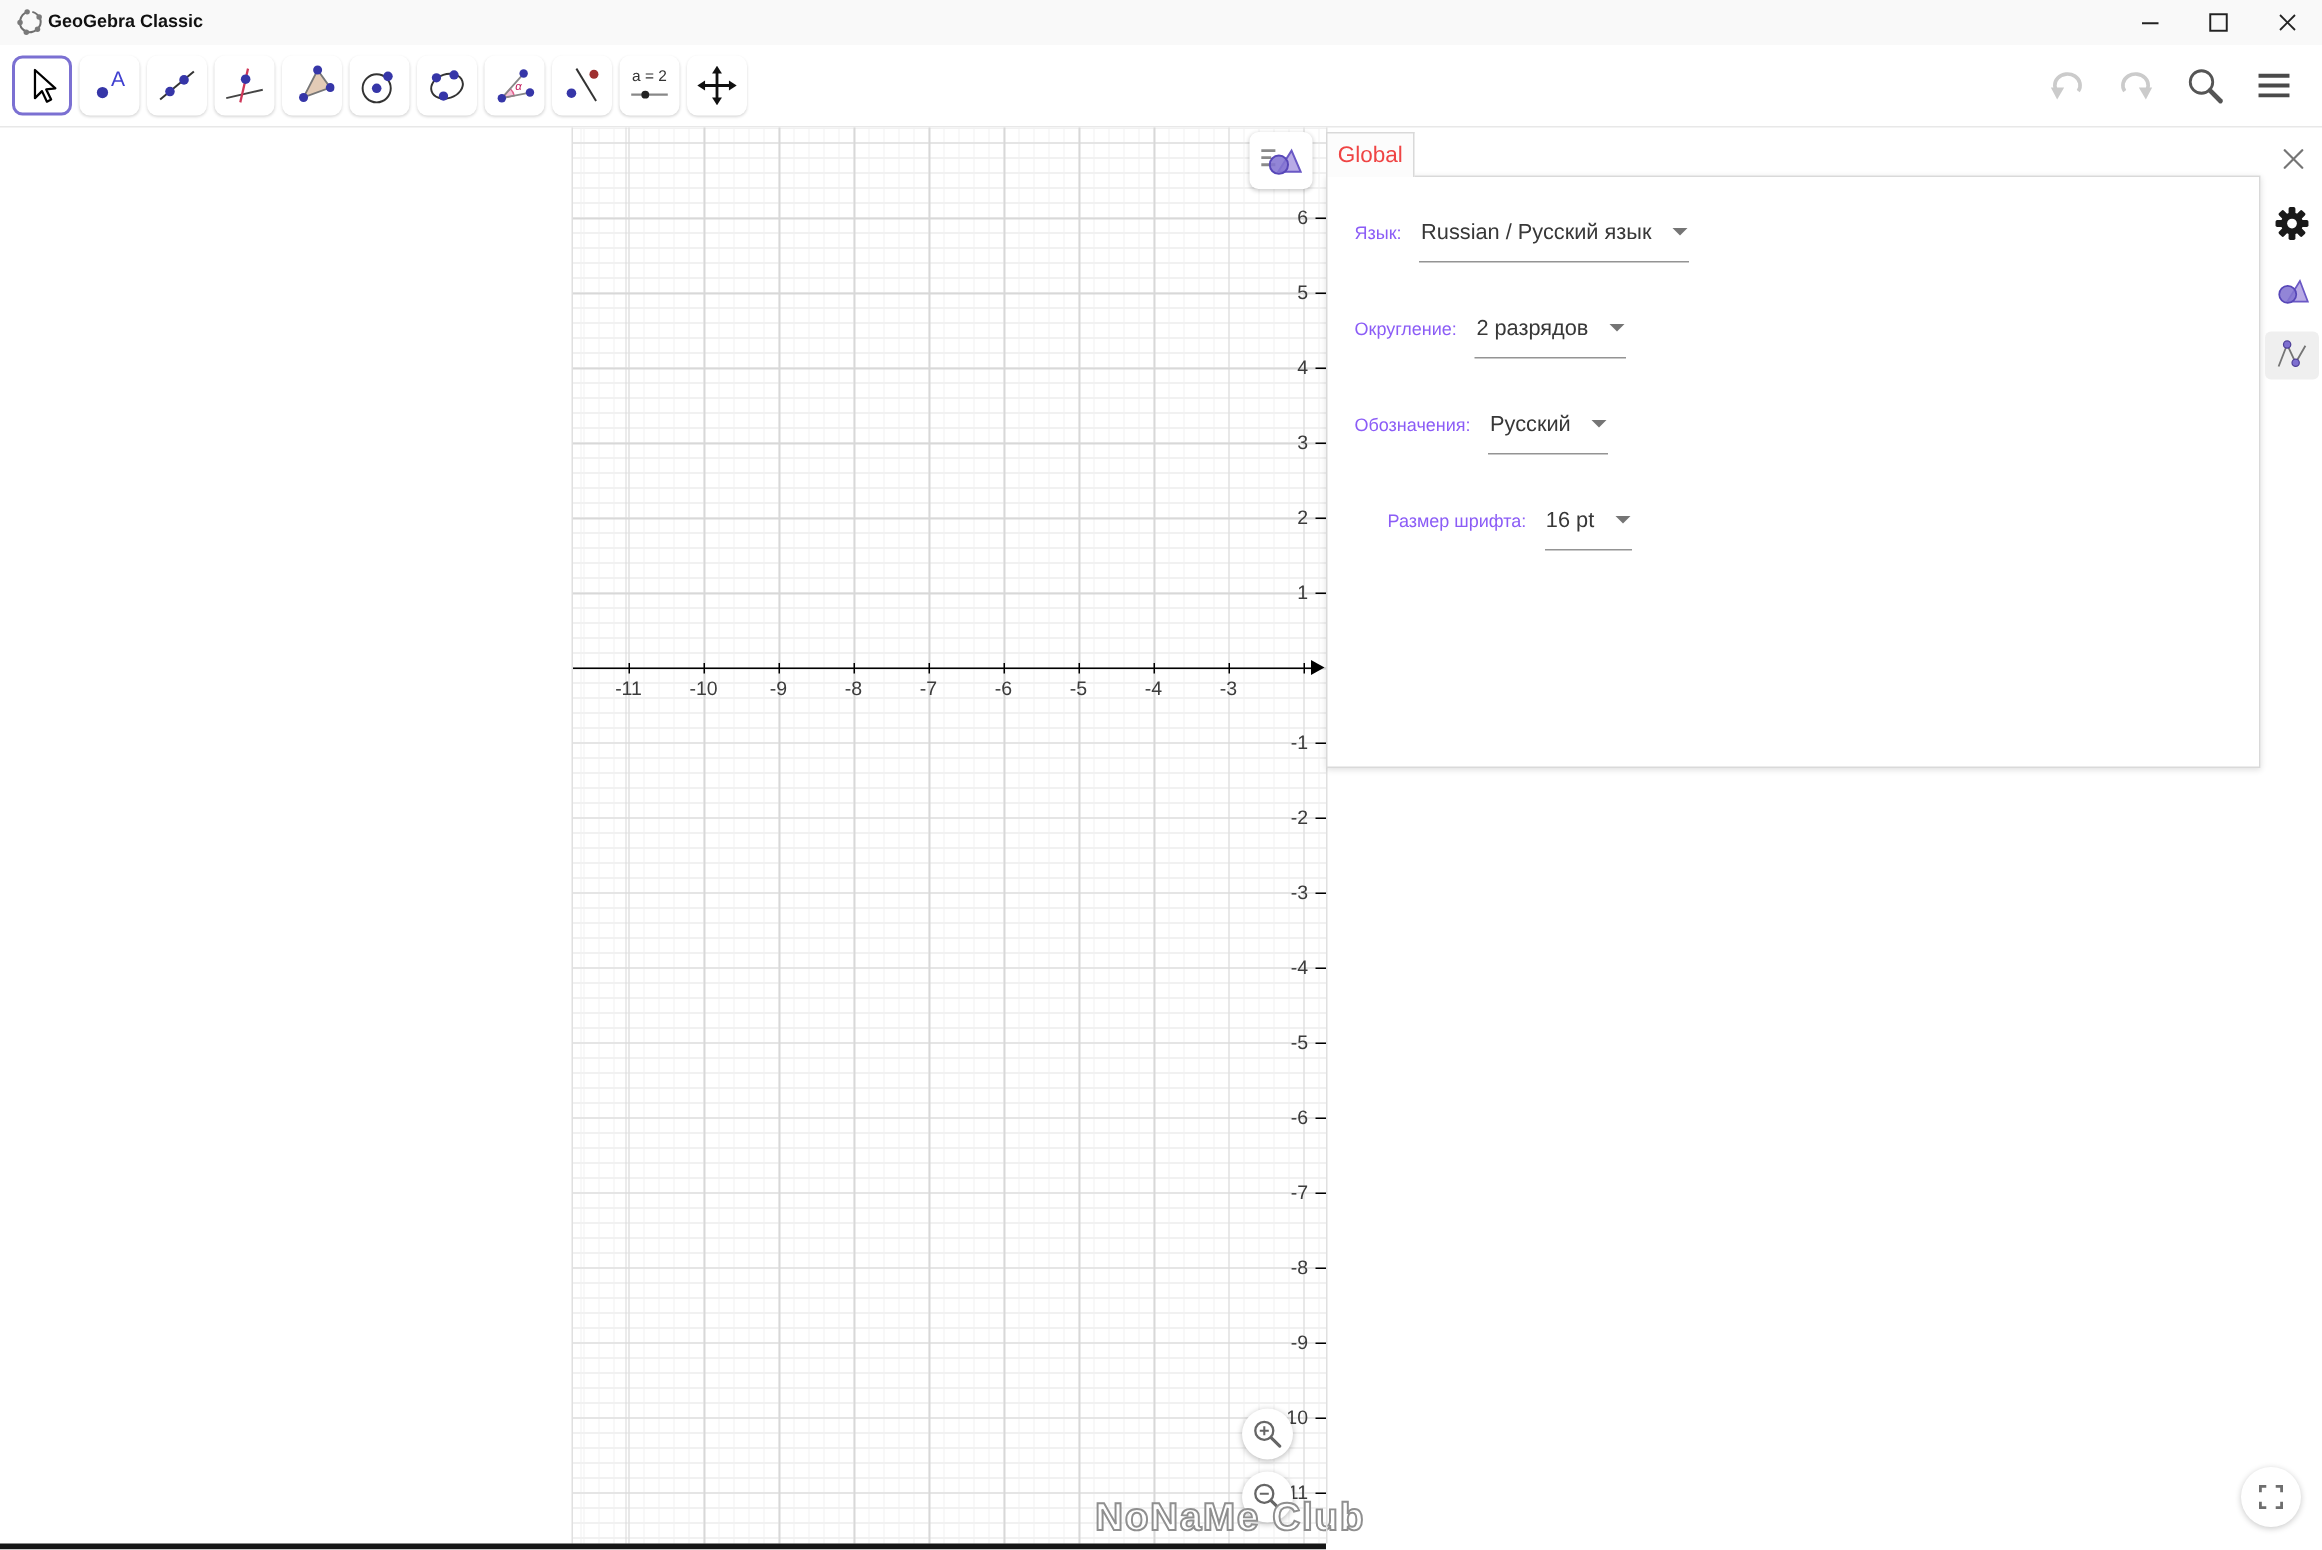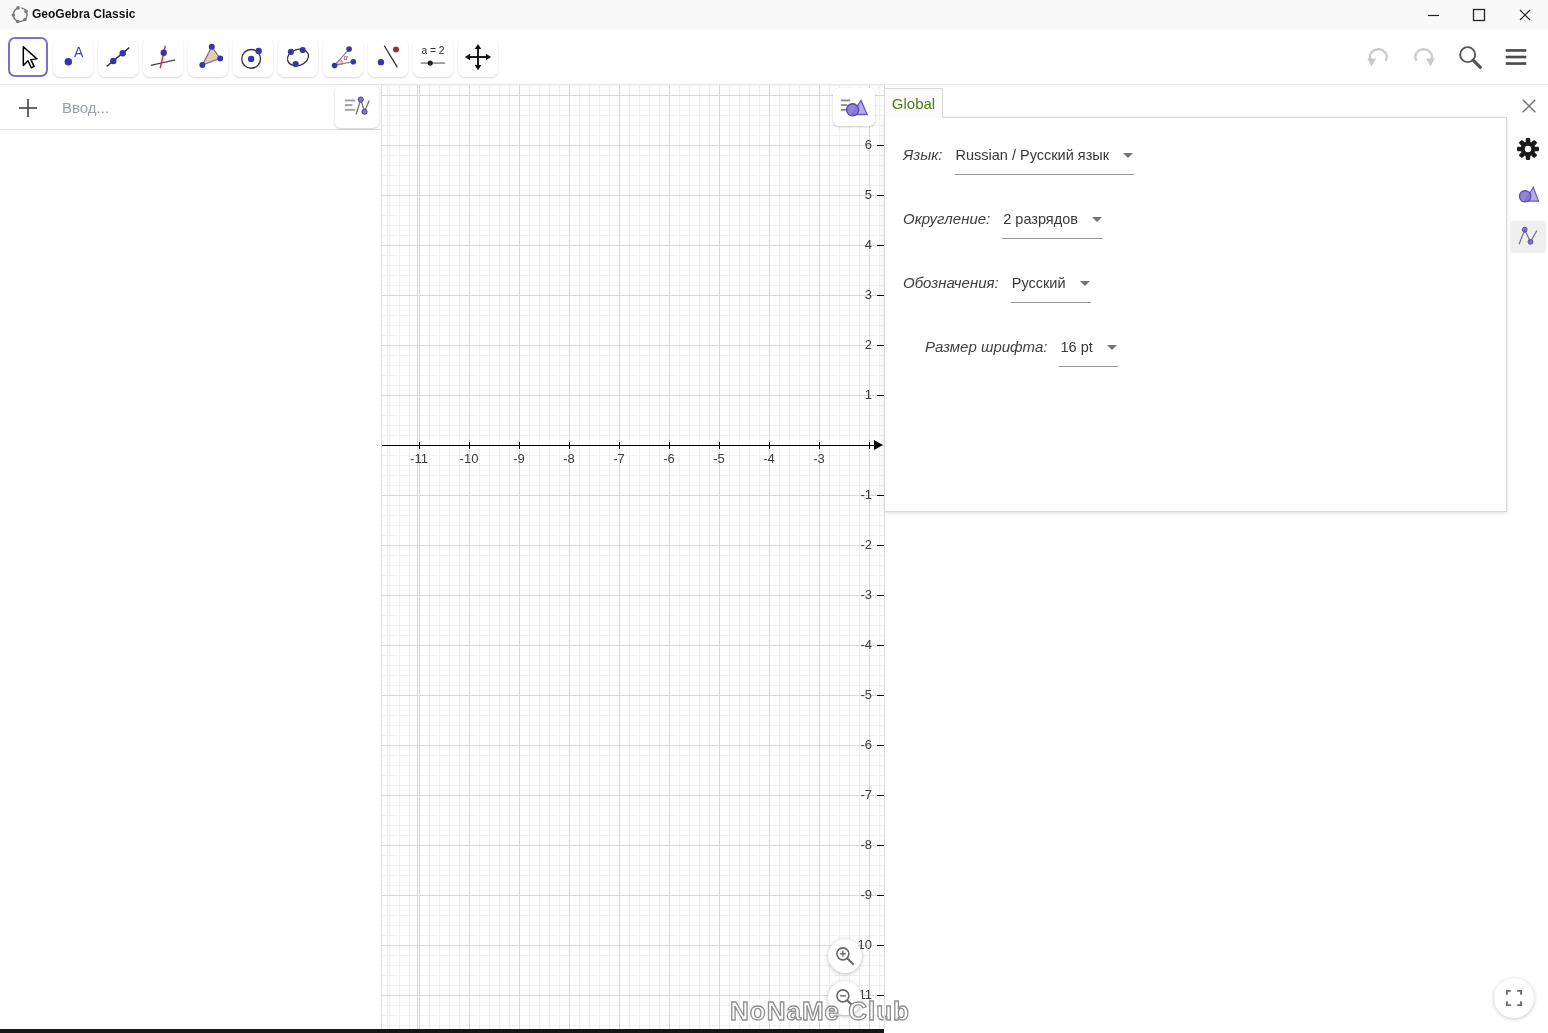--- a/index.html
+++ b/index.html
@@ -56,25 +56,25 @@
               box-shadow:0 1px 4px rgba(0,0,0,.28); display:flex; align-items:center; justify-content:center; }
   #zoom-in { top:854px; } #zoom-out { top:896px; }
   #watermark { position:absolute; left:322px; top:911px; font-size:26px; font-weight:700; letter-spacing:1px;
                color:rgba(255,255,255,.92); -webkit-text-stroke:1.3px #8f8f8f; white-space:nowrap;margin-left:26px; }
   #bottombar { position:absolute; left:0; top:1029px; width:884px; height:4px; background:#161616; }
 
   
   #settings-card { position:absolute; left:884px; top:88px; width:623px; height:424px; }
   #settings-tab { position:absolute; left:0; top:0; width:59px; height:30px; background:#fcfcfc;
                   border:1px solid #d9d9d9; border-bottom:none; display:flex; align-items:center; justify-content:center;
-                  font-size:15px; color:#4d7c0f; z-index:2; }
+                  font-size:15px; color:#ef4444; z-index:2; }
   #settings-body { position:absolute; left:0; top:29px; width:623px; height:395px; background:#fff;
                    border:1px solid #d9d9d9; box-shadow:0 1px 4px rgba(0,0,0,.12); }
   .set-row { position:absolute; left:18px; white-space:nowrap; }
-  .set-label { font-size:15px; color:#404040;font-style:italic; }
+  .set-label { font-size:12px; color:#8b5cf6; }
   .set-value-block { display:inline-block; margin-left:12px; padding:0 1px 10px 1px; border-bottom:1px solid #949494; }
   .set-value { font-size:14.5px; color:#383838; }
   .caret { display:inline-block; margin-left:14px; width:0; height:0; border-left:5px solid transparent;
            border-right:5px solid transparent; border-top:5px solid #757575; vertical-align:middle; }
   .set-btn { position:absolute; left:18px; width:288px; height:35px; background:#fff; border:none; border-radius:2px;
              box-shadow:0 1px 3px rgba(0,0,0,.25); font-size:14px; color:#565656; letter-spacing:.4px;
              font-family:"Liberation Sans",sans-serif; }
   #settings-close { position:absolute; left:1518px; top:95px; width:22px; height:22px; display:flex; align-items:center; justify-content:center; }
 
   
@@ -237,45 +237,20 @@
           <g stroke="#4a4a4a" stroke-width="2.8">
               <line x1="5" y1="9" x2="27" y2="9"></line>
               <line x1="5" y1="16" x2="27" y2="16"></line>
               <line x1="5" y1="23" x2="27" y2="23"></line>
             </g>
         </svg>
       </span>
     </div>
   </div>
 
-  <div id="algebra">
-    <div id="algebra-inputrow">
-      <span id="algebra-plus">
-        <svg width="22" height="22" viewBox="0 0 22 22">
-          <g stroke="#555" stroke-width="1.8">
-              <line x1="11" y1="2" x2="11" y2="20"></line>
-              <line x1="2" y1="11" x2="20" y2="11"></line>
-            </g>
-        </svg>
-      </span>
-      <input id="algebra-input" placeholder="Ввод..." style="">
-      <span id="algebra-stylebtn">
-        <svg width="30" height="30" viewBox="0 0 32 32">
-          <g stroke="#9e9e9e" stroke-width="2">
-              <line x1="3" y1="9" x2="14" y2="9"></line>
-              <line x1="3" y1="14" x2="11" y2="14"></line>
-              <line x1="3" y1="19" x2="14" y2="19"></line>
-            </g>
-          <path d="M15 24 L20 8 L24 21 L29 9" fill="none" stroke="#757575" stroke-width="1.4"></path>
-          <circle cx="20" cy="8" r="2.8" fill="#7e6fd0" stroke="#4f4099" stroke-width="1"></circle>
-          <circle cx="24" cy="21" r="2.8" fill="#7e6fd0" stroke="#4f4099" stroke-width="1"></circle>
-        </svg>
-      </span>
-    </div>
-  </div>
   <div id="sep-left"></div>
 
   <div id="graph">
     <div class="x-axis"></div>
     <div class="x-arrow"></div>
     <div id="ticks-container">
         <div class="xtick" style="left: 37px;"></div>
         <span class="xlabel" style="left: 37px;">-11</span>
         <div class="xtick" style="left: 87px;"></div>
         <span class="xlabel" style="left: 87px;">-10</span>

